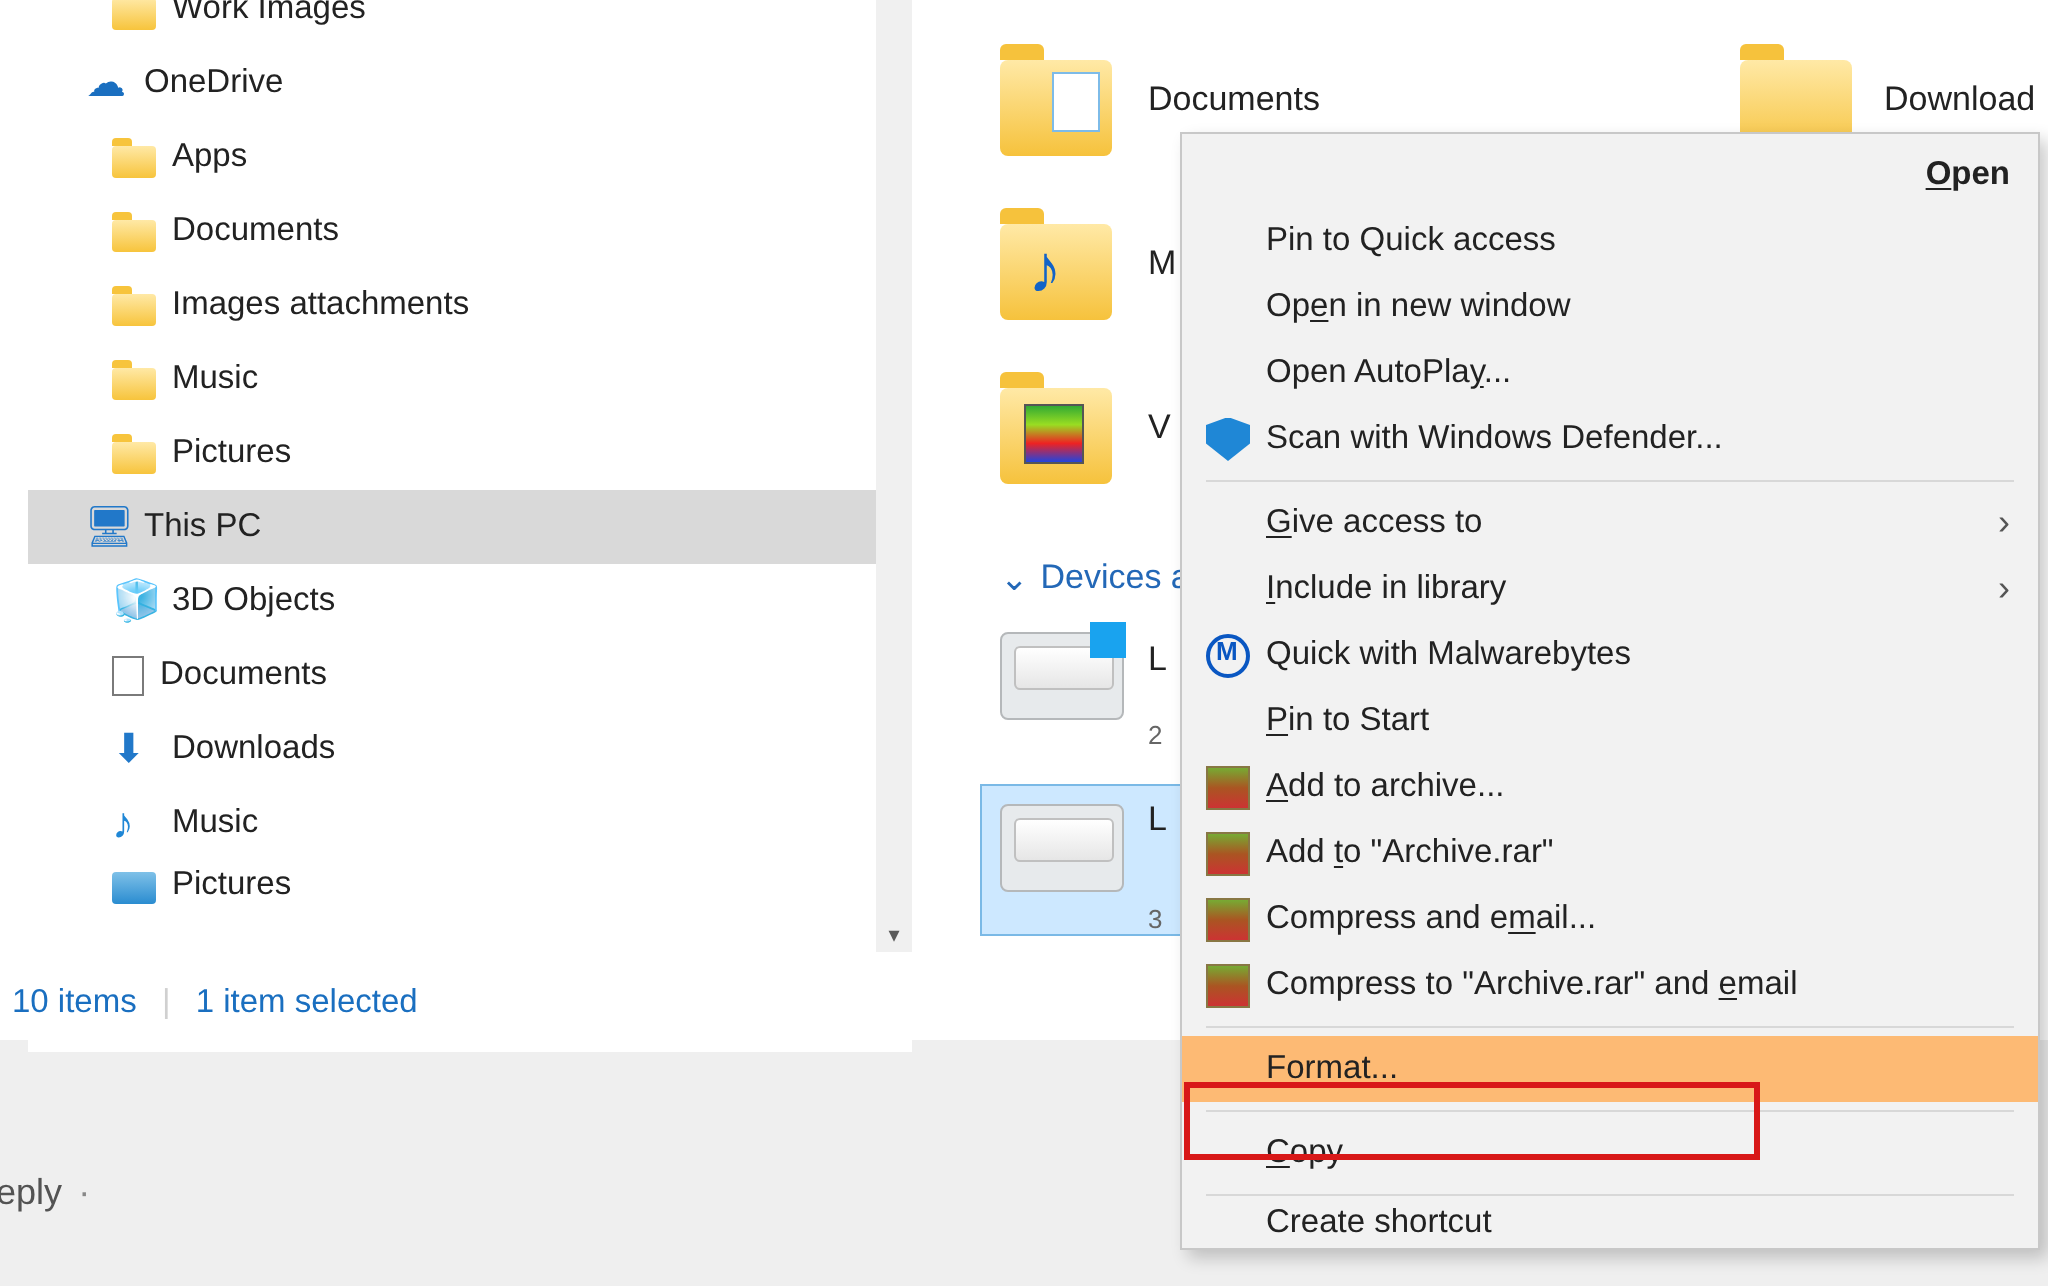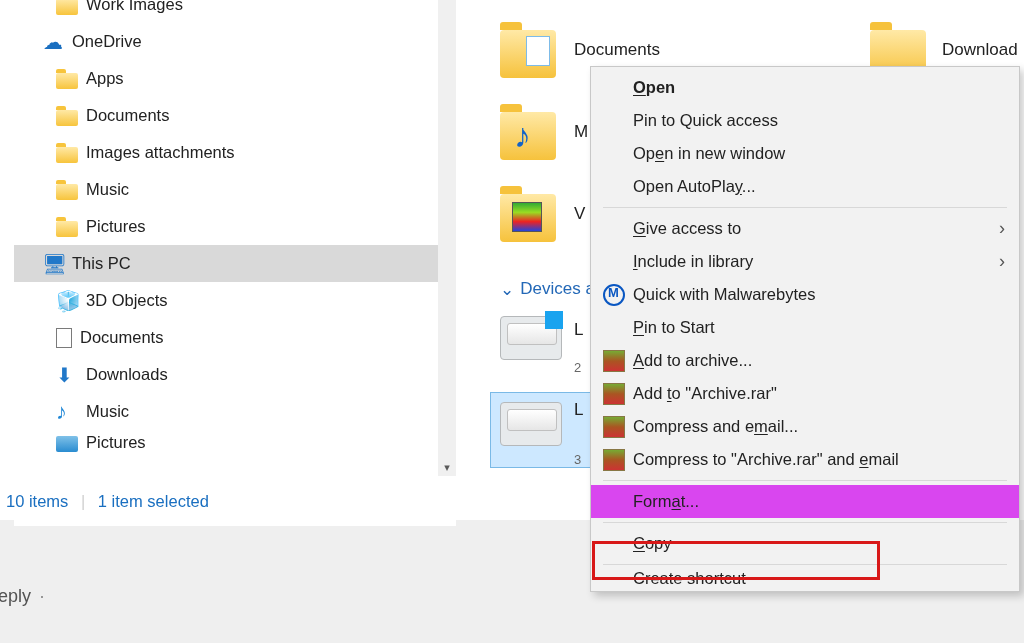--- a/index.html
+++ b/index.html
@@ -59,26 +59,26 @@
     position:absolute; left:590px; top:66px; width:430px;
     background:#f2f2f2; border:1px solid #c8c8c8;
     box-shadow:4px 4px 8px rgba(0,0,0,.2);
     padding:4px 0;
   }
   .cm-item{
     display:flex; align-items:center;
     height:33px; padding:0 14px 0 12px;
     font-size:16.5px; color:#222;
   }
-  .cm-item.bold{font-weight:600;}
+  .cm-item.bold{font-weight:600;text-align:right;}
   .cm-item .ic{width:22px;height:22px;margin-right:8px;flex-shrink:0;display:inline-block;}
   .cm-item .txt{flex:1;}
   .cm-item .arrow{color:#555;font-size:18px;}
   .cm-sep{height:1px;background:#d8d8d8;margin:4px 12px;}
-  .cm-item.hover{background:#d946ef;}
+  .cm-item.hover{background:#fdba74;}
   .highlight-rect{position:absolute;left:592px;top:541px;width:288px;height:39px;border:3px solid #d81818;pointer-events:none;}
 
   .shield{background:#1f87d6;clip-path:polygon(50% 0,100% 18%,100% 60%,50% 100%,0 60%,0 18%);}
   .mbytes{width:22px;height:22px;border:2px solid #0a57c2;border-radius:50%;position:relative;}
   .mbytes::after{content:"M";position:absolute;left:3px;top:-1px;color:#0a57c2;font-weight:700;font-size:13px;}
   .rar{background:linear-gradient(#7a3,#a52,#c33);border:1px solid #874;}
 
   
   .footer-frag{position:absolute;left:-90px;top:586px;font-size:18px;color:#535353;}
   .footer-frag .dot{margin:0 8px;color:#888;}
@@ -213,20 +213,24 @@
       <span class="txt">Pin to Quick access</span>
     </div>
   <div class="cm-item">
       <span class="ic"></span>
       <span class="txt">Op<span class="u">e</span>n in new window</span>
     </div>
   <div class="cm-item">
       <span class="ic"></span>
       <span class="txt">Open AutoPla<span class="u">y</span>...</span>
     </div>
+  <div class="cm-item">
+      <span class="ic shield"></span>
+      <span class="txt">Scan with Windows Defender...</span>
+    </div>
   <div class="cm-sep"></div>
   <div class="cm-item">
       <span class="ic"></span>
       <span class="txt"><span class="u">G</span>ive access to</span>
       <span class="arrow">›</span>
     </div>
   <div class="cm-item">
       <span class="ic"></span>
       <span class="txt"><span class="u">I</span>nclude in library</span>
       <span class="arrow">›</span>

